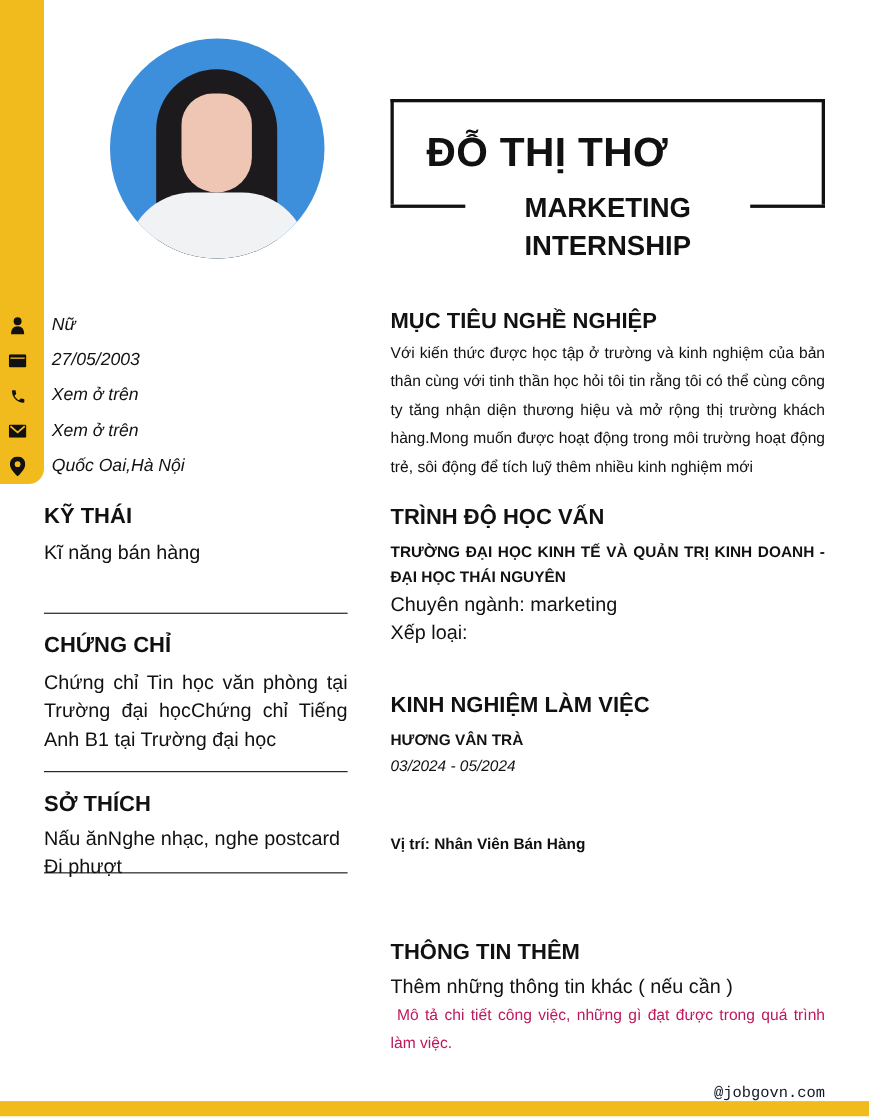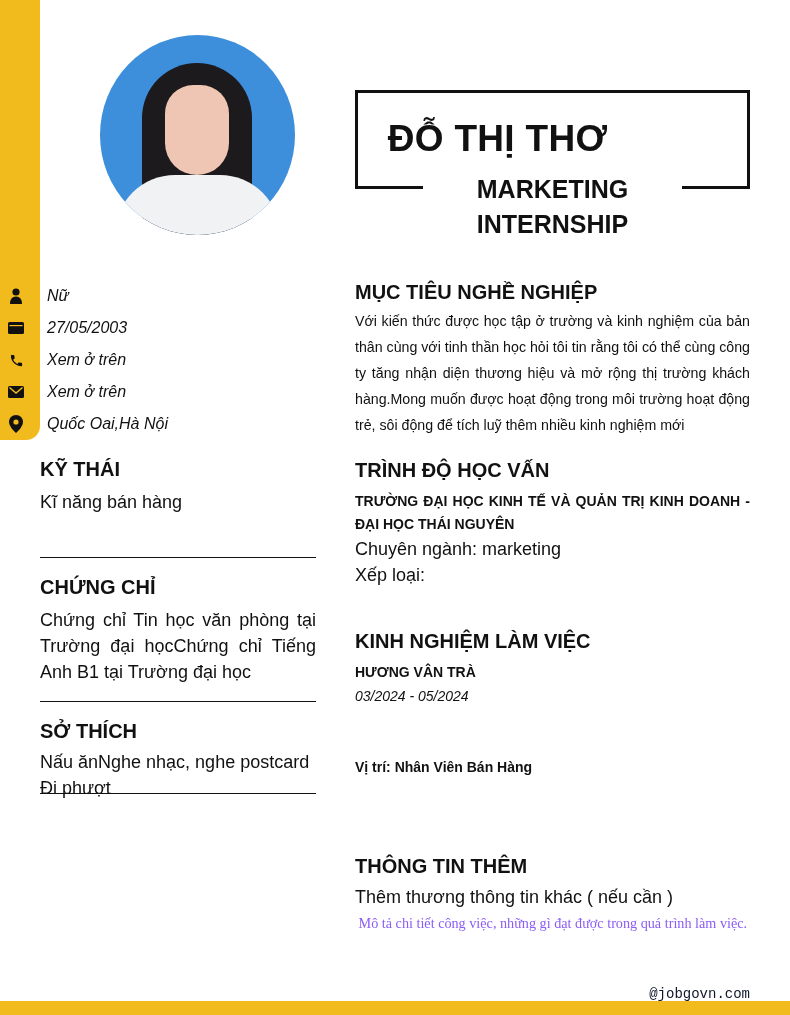--- a/index.html
+++ b/index.html
@@ -29,21 +29,21 @@
   .left-col { position: absolute; left: 40px; width: 276px; }
   .sec-h { font-size: 20px; font-weight: bold; }
   .small { font-size: 18px; line-height: 26px; }
   .just { text-align: justify; }
   .rule { border-top: 1.5px solid #111; width: 276px; }
 
   .right-col { position: absolute; left: 355px; width: 395px; }
   .para { font-size: 14.2px; line-height: 26px; text-align: justify; }
   .bold14 { font-size: 14px; font-weight: bold; line-height: 23px; }
   .ital { font-size: 14px; font-style: italic; line-height: 24px; }
-  .grey { color: #8b5cf6; font-family: Liberation Serif, serif; }
+  .grey { color: #be185d; }
   .footer { position: absolute; right: 40px; top: 986px; font-family: "Liberation Mono", "DejaVu Sans Mono", monospace; font-size: 14px; color: #0f172a; }
 </style>
 </head>
 <body>
 
 <div class="side-bar"></div>
 <div class="bottom-bar"></div>
 
 <div class="avatar">
   <div class="hair"></div>
@@ -141,17 +141,17 @@
 
 <div class="right-col" style="top:630px;">
   <div class="sec-h">KINH NGHIỆM LÀM VIỆC</div>
   <div class="bold14" style="margin-top:8px;">HƯƠNG VÂN TRÀ</div>
   <div class="ital">03/2024 - 05/2024</div>
   <div class="bold14" style="line-height:26px;margin-top:46px;">Vị trí: Nhân Viên Bán Hàng</div>
 </div>
 
 <div class="right-col" style="top:830px;margin-top:25px;">
   <div class="sec-h">THÔNG TIN THÊM</div>
-  <div class="small" style="margin-top:6px;">Thêm thương thông tin khác ( nếu cần )</div>
+  <div class="small" style="margin-top:6px;">Thêm những thông tin khác ( nếu cần )</div>
   <div class="para grey" style="white-space:pre-wrap;"> Mô tả chi tiết công việc, những gì đạt được trong quá trình làm việc.</div>
 </div>
 
 <div class="footer">@jobgovn.com</div>
 
 </body></html>

